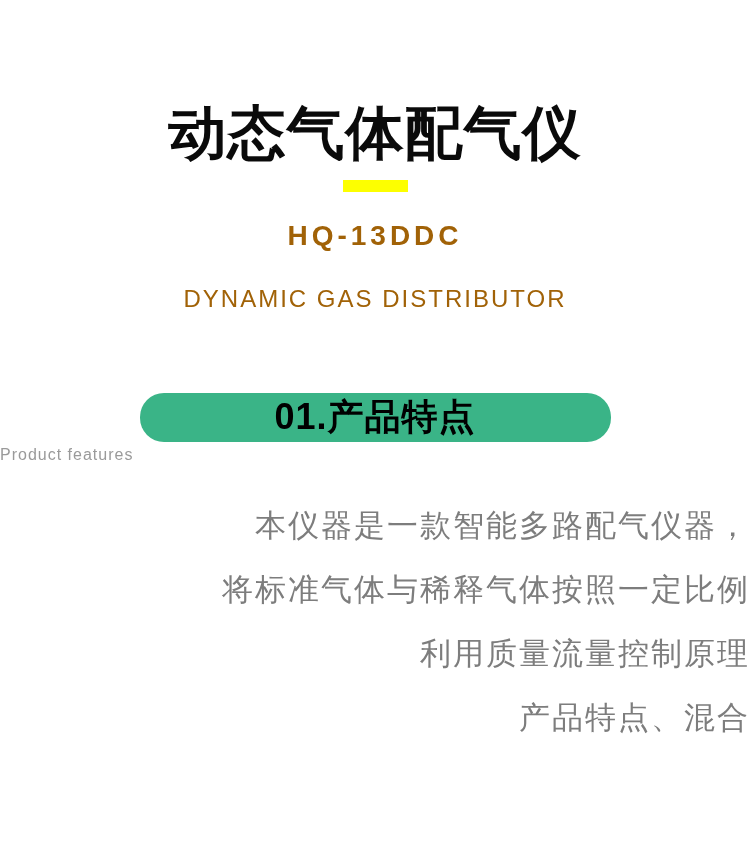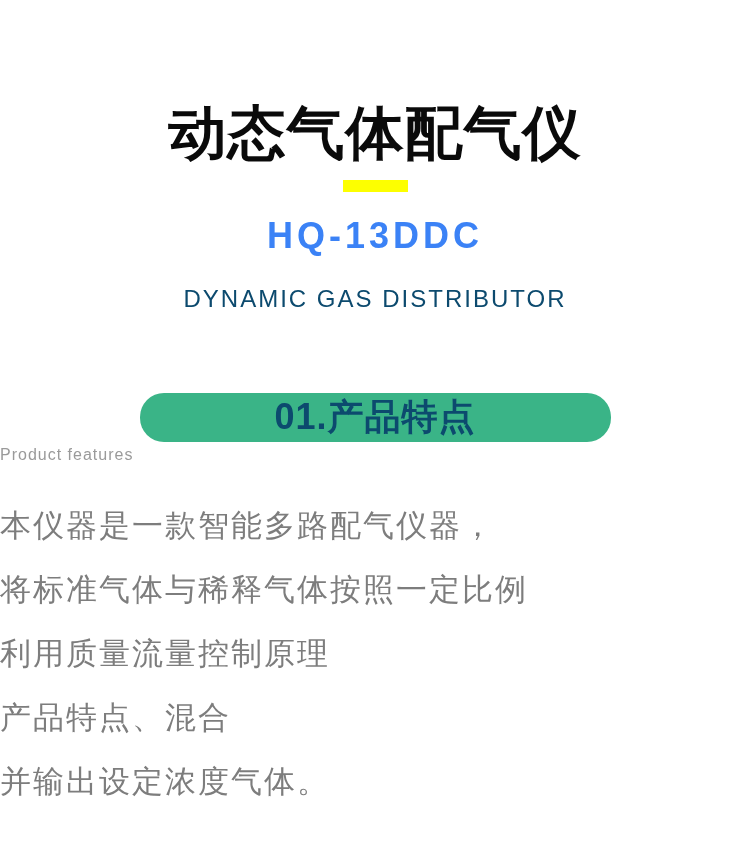--- a/index.html
+++ b/index.html
@@ -24,66 +24,66 @@
   }
   .divider {
     width: 65px;
     height: 12px;
     margin: 12px auto 0;
     background: var(--divider-yellow, #fdff00);
   }
   .model {
     margin-top: 22px;
     text-align: center;
-    font-size: 36px;
+    font-size: 28px;
     font-weight: 700;
     letter-spacing: 4px;
-    color: #3b82f6;
+    color: #a16207;
     line-height: 44px;
   }
   .subtitle {
     margin-top: 26px;
     text-align: center;
     font-size: 24px;
     font-weight: 400;
     letter-spacing: 2px;
-    color: #0c4a6e;
+    color: #a16207;
     line-height: 30px;
   }
   .banner {
     width: 471px;
     height: 49px;
     margin: 79px auto 0;
     background: var(--banner-green, #3ab487);
     border-radius: 24px;
     display: flex;
     align-items: center;
     justify-content: center;
   }
   .banner .banner-text {
     font-size: 36px;
     font-weight: 900;
-    color: #0c4a6e;
+    color: #000000;
     letter-spacing: 1px;
     line-height: 1;
     transform: translateY(-1px);
   }
   .section-en {
     margin-top: 4px;
     text-align: left;
     font-size: 16px;
     color: var(--muted-gray, #9a9a9a);
     letter-spacing: 1px;
     line-height: 18px;
   }
   .body-text {
     margin-top: 30px;
   }
   .body-text p {
-    text-align: left;
+    text-align: right;
     font-size: 31px;
     color: var(--body-gray, #7d7d7d);
     letter-spacing: 2px;
     line-height: 64px;
     font-weight: 400;
   }
 </style>
 </head>
 <body>
 
@@ -101,16 +101,15 @@
     <span class="banner-text">01.产品特点</span>
   </div>
 
   <div class="section-en">Product features</div>
 
   <div class="body-text">
     <p>本仪器是一款智能多路配气仪器，</p>
     <p>将标准气体与稀释气体按照一定比例</p>
     <p>利用质量流量控制原理</p>
     <p>产品特点、混合</p>
-    <p>并输出设定浓度气体。</p>
   </div>
 
 </div>
 
 </body></html>

